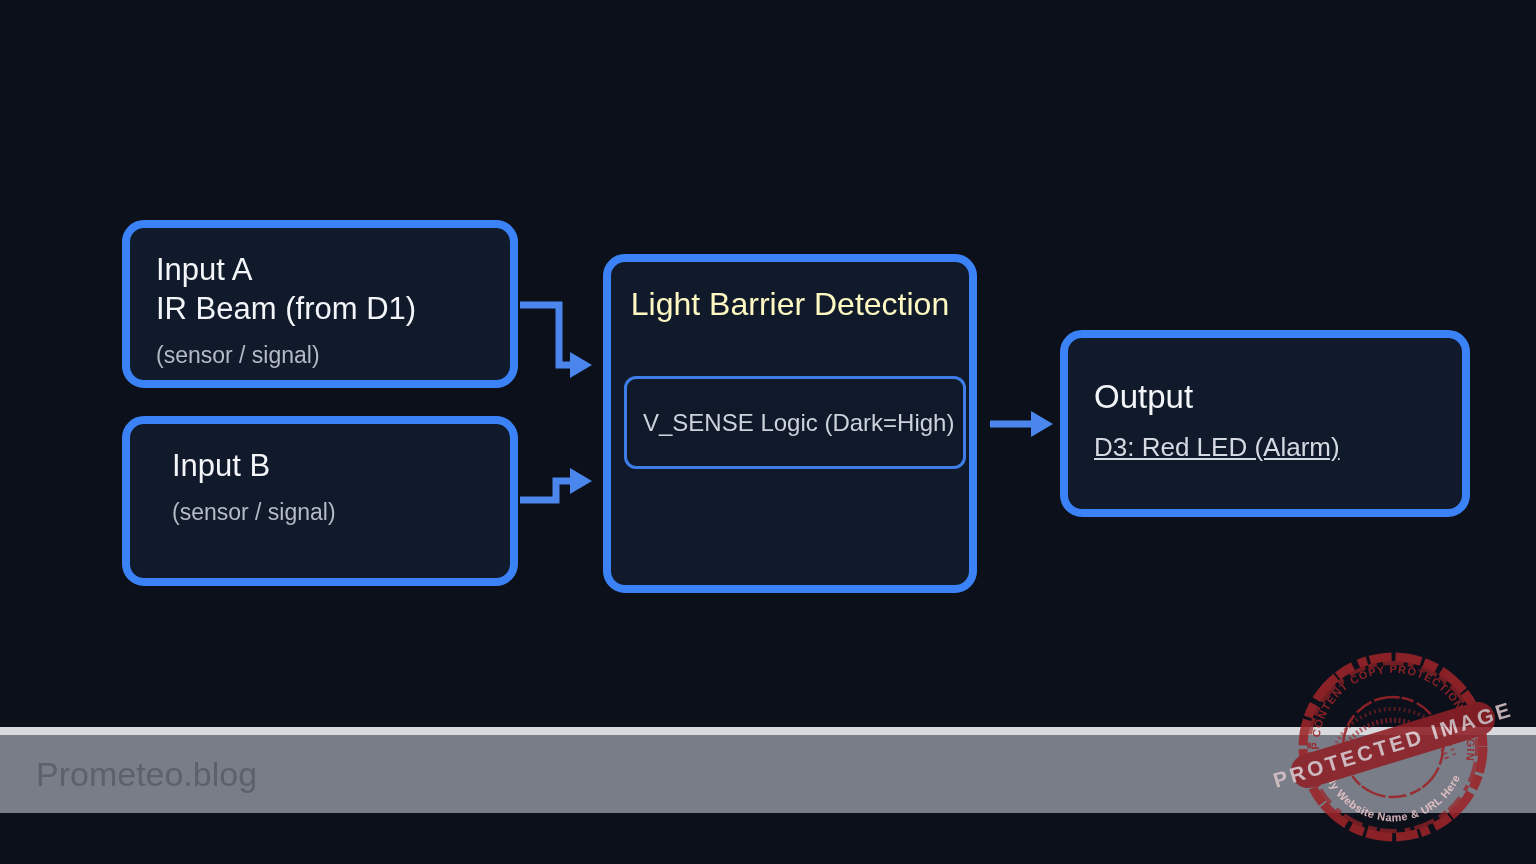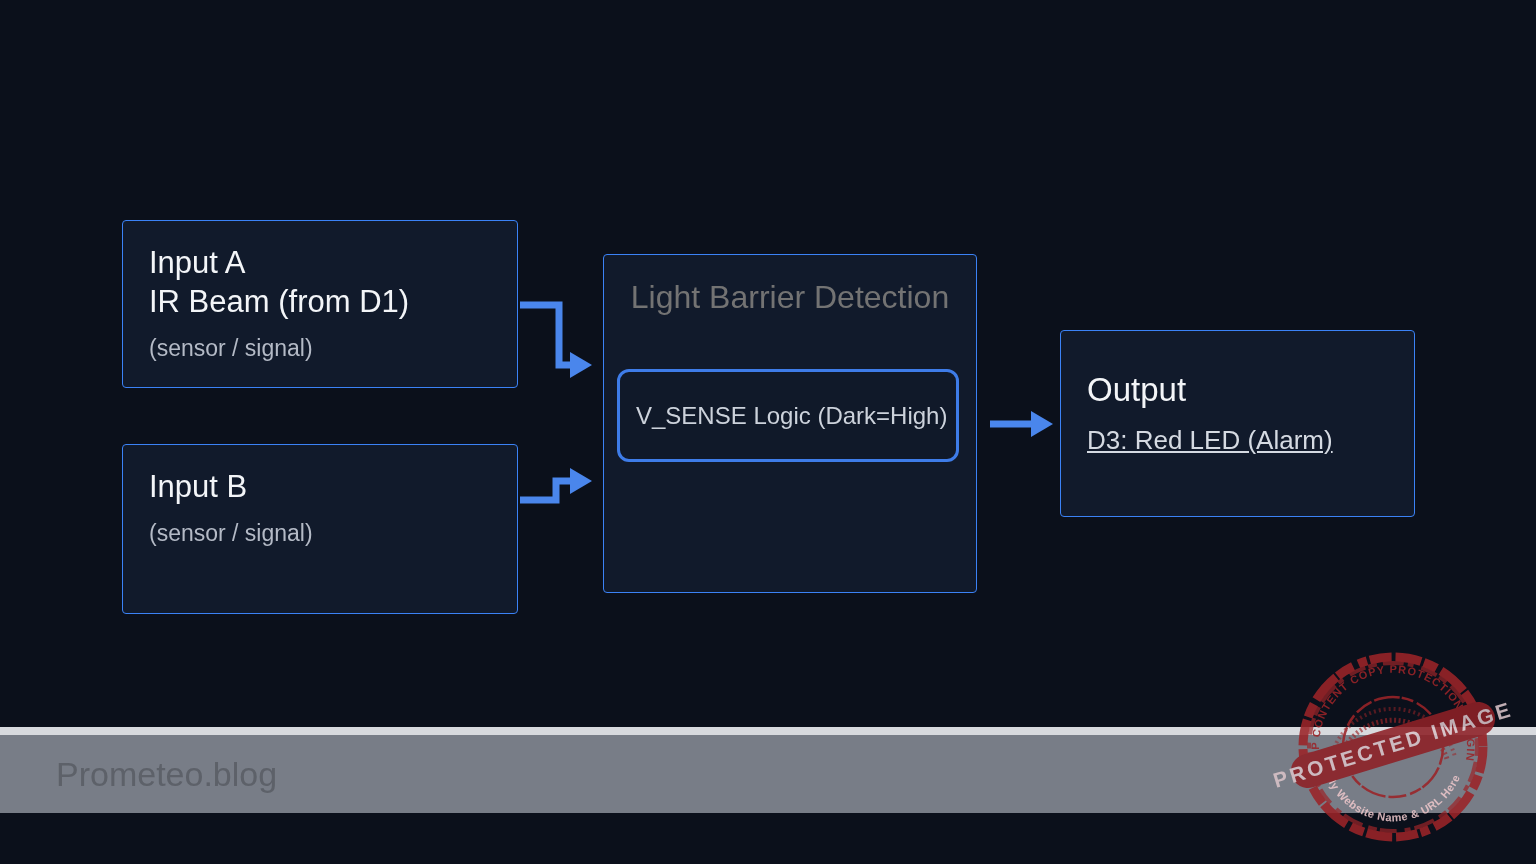--- a/index.html
+++ b/index.html
@@ -15,44 +15,44 @@
     position: relative;
     width: 1536px;
     height: 864px;
     background: #0b101b;
   }
   
   .node {
     position: absolute;
     box-sizing: border-box;
     background: #111a2b;
-    border: 1px solid #3b82f6;
-    border-radius: 4px;
+    border: 8px solid #3b82f6;
+    border-radius: 22px;
     color: #f3f5f8;
   }
   .node-a { left: 122px; top: 220px; width: 396px; height: 168px; padding: 22px 26px; }
-  .node-b { left: 122px; top: 444px; width: 396px; height: 170px; padding: 22px 26px; }
+  .node-b { left: 122px; top: 416px; width: 396px; height: 170px; padding: 22px 42px; }
   .node-title-line {
     font-size: 31px;
     line-height: 39px;
     color: #f3f5f8;
     white-space: nowrap;
   }
   .node-note {
     margin-top: 14px;
     font-size: 23px;
     color: #b4bac6;
     white-space: nowrap;
   }
   .node-process { left: 603px; top: 254px; width: 374px; height: 339px; }
   .process-title {
     margin-top: 24px;
     text-align: center;
     font-size: 32px;
-    color: #737373;
+    color: #fef9c3;
     white-space: nowrap;
   }
   .step {
     position: absolute;
     box-sizing: border-box;
     left: 13px;
     width: 342px;
     height: 93px;
     border: 3px solid #3e7ce8;
     border-radius: 12px;
@@ -61,21 +61,21 @@
     align-items: center;
     padding-left: 16px;
   }
   .step-1 { top: 114px; }
   .step-2 { top: 222px; }
   .step-label {
     font-size: 24px;
     color: #ccd2db;
     white-space: nowrap;
   }
-  .node-output { left: 1060px; top: 330px; width: 355px; height: 187px; padding: 40px 0 0 26px; }
+  .node-output { left: 1060px; top: 330px; width: 410px; height: 187px; padding: 40px 0 0 26px; }
   .output-title {
     font-size: 33px;
     color: #f3f5f8;
   }
   .output-sub {
     margin-top: 16px;
     font-size: 26px;
     color: #d5dae2;
     white-space: nowrap;
     text-decoration: underline;
@@ -105,21 +105,21 @@
   .footer-bar {
     position: absolute;
     left: 0; top: 735px;
     width: 1536px; height: 78px;
     background: #787d87;
     display: flex;
     align-items: center;
     z-index: 2;
   }
   .footer-brand {
-    margin-left: 56px;
+    margin-left: 36px;
     font-size: 34px;
     color: #5d6169;
   }
   
   .stamp {
     position: absolute;
     left: 1293px;
     top: 647px;
     width: 200px;
     height: 200px;

